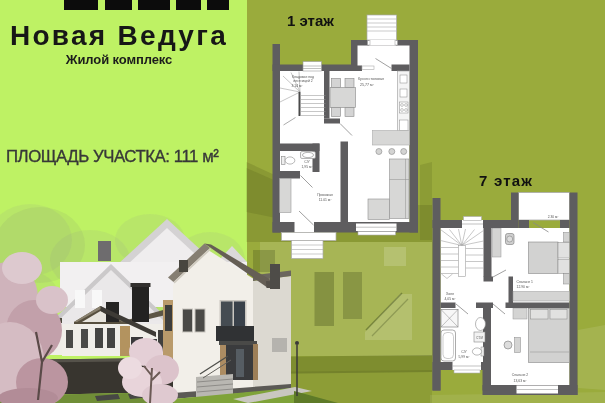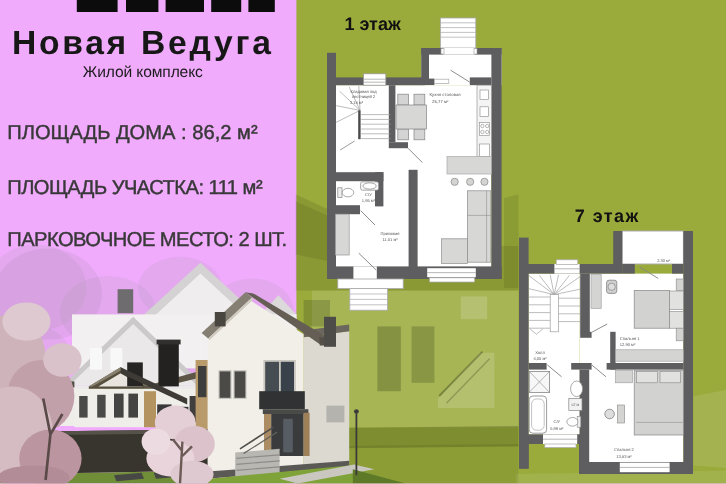--- a/index.html
+++ b/index.html
@@ -1,40 +1,38 @@
 <!DOCTYPE html>
 <html><head>
 <meta charset="utf-8">
 <style>
   html,body{margin:0;padding:0;}
-  #page{position:relative;width:605px;height:403px;background:#f0abfc;overflow:hidden;
+  #page{position:relative;width:605px;height:403px;background:#bef264;overflow:hidden;
         font-family:"Liberation Sans",sans-serif;}
   .abs{position:absolute;}
 </style>
 </head>
 <body>
 <div id="page">
 
   <div class="abs" style="left:246.5px;top:0;width:358.5px;height:403px;background:#9aab3c;"></div>
 
   <div class="abs" style="left:64px;top:0;width:34px;height:10px;background:#0c0c0c;"></div>
   <div class="abs" style="left:105px;top:0;width:27px;height:10px;background:#0c0c0c;"></div>
   <div class="abs" style="left:138px;top:0;width:32px;height:10px;background:#0c0c0c;"></div>
   <div class="abs" style="left:176px;top:0;width:25px;height:10px;background:#0c0c0c;"></div>
   <div class="abs" style="left:207px;top:0;width:22px;height:10px;background:#0c0c0c;"></div>
 
   <div class="abs" style="left:4px;top:20px;width:230px;text-align:center;font-size:28px;font-weight:bold;color:#171717;letter-spacing:2.3px;white-space:nowrap;">Новая Ведуга</div>
 
-  <div class="abs" style="left:4px;top:51.5px;width:230px;text-align:center;font-size:13px;font-weight:normal;color:#1c1c1c;letter-spacing:-0.1px;">Жилой комплекс</div>
-
-  <div class="abs" style="left:6px;top:100.5px;font-size:16.8px;color:#383838;-webkit-text-stroke:0.35px #383838;white-space:nowrap;">ПЛОЩАДЬ ДОМА : 86,2 м²</div>
+  <div class="abs" style="left:4px;top:51.5px;width:230px;text-align:center;font-size:13px;font-weight:bold;color:#1c1c1c;letter-spacing:-0.1px;">Жилой комплекс</div>
+
 
   <div class="abs" style="left:6px;top:147px;font-size:16.8px;letter-spacing:-0.45px;color:#383838;-webkit-text-stroke:0.35px #383838;white-space:nowrap;">ПЛОЩАДЬ УЧАСТКА: 111 м²</div>
 
-  <div class="abs" style="left:6px;top:189.5px;font-size:16.8px;letter-spacing:-0.45px;color:#383838;-webkit-text-stroke:0.35px #383838;white-space:nowrap;">ПАРКОВОЧНОЕ МЕСТО: 2 ШТ.</div>
 
   <div class="abs" style="left:287px;top:12px;font-size:15px;font-weight:bold;color:#111;">1 этаж</div>
 
   <div class="abs" style="left:479px;top:172px;font-size:15px;font-weight:bold;color:#111;letter-spacing:1.2px;">7 этаж</div>
 
   <svg class="abs" style="left:0;top:0;" width="605" height="403" viewBox="0 0 605 403">
 
     <g>
 
       <polygon points="246.5,162 340,205 432,205 432,242 246.5,242" fill="rgba(42,52,10,0.14)"></polygon>

